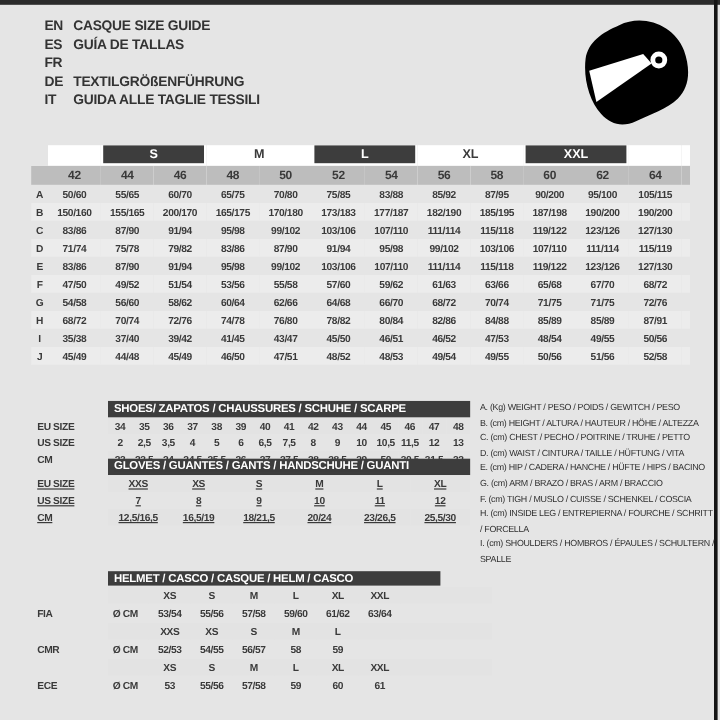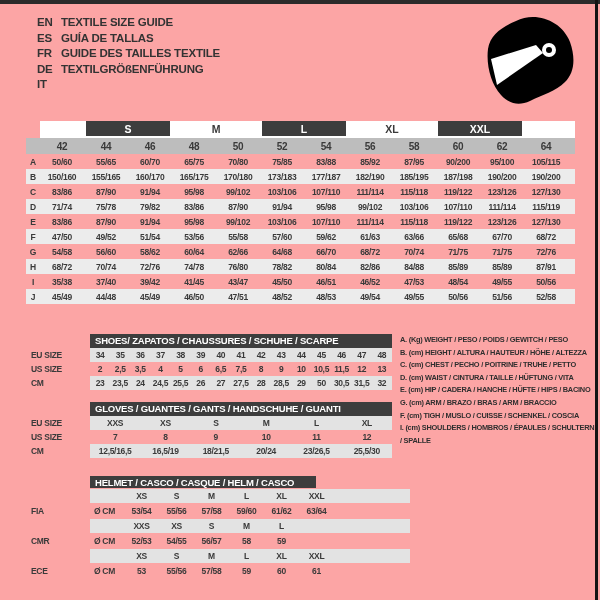--- a/index.html
+++ b/index.html
@@ -1,17 +1,17 @@
 <!DOCTYPE html>
 <html><head>
 <meta charset="utf-8">
 <style>
   html,body{margin:0;padding:0;}
   body{width:600px;height:600px;background:#fff;font-family:"Liberation Sans",sans-serif;color:#3a3a3a;}
-  .page{position:relative;width:600px;height:600px;background:#fca5a5;overflow:hidden;}
+  .page{position:relative;width:600px;height:600px;background:#e5e5e5;overflow:hidden;}
   .top-border{position:absolute;top:0;left:0;width:600px;height:4px;background:#2b2b2b;}
   .right-border{position:absolute;top:0;left:595px;width:3px;height:600px;background:#141414;}
 
   
   .lang-list{position:absolute;left:37px;top:15px;}
   .lang-line{display:flex;font-weight:700;font-size:11.5px;line-height:15.5px;letter-spacing:-0.2px;color:#333;}
   .lang-code{width:24px;flex:0 0 24px;}
 
   .helmet-logo{position:absolute;left:484px;top:14px;width:92px;height:92px;}
 
@@ -34,57 +34,57 @@
   .rowlbl{text-align:center;}
 
   
   .sec-table{position:absolute;left:26px;}
   .sec-table td{font-size:8.5px;font-weight:700;letter-spacing:-0.3px;height:14px;color:#3a3a3a;}
   .seclbl{text-align:left;padding-left:5px;font-size:9px;}
   .secbar{background:#3d3d3d;color:#fff;font-size:9.5px;font-weight:700;text-align:left;
           padding:1px 0 1px 5px;letter-spacing:-0.2px;height:12px;line-height:12px;}
   .shade{background:#e3e3e3;}
   .shoes-table{top:334px;width:366px;}
-  .gloves-table{top:402px;width:366px;}
+  .gloves-table{top:382px;width:366px;text-decoration:underline;}
   .helmet-table{top:475px;width:384px;}
-  .helmet-table .helmbar{width:226px;box-sizing:border-box;}
+  .helmet-table .helmbar{width:277px;box-sizing:border-box;}
   .unitcell{text-align:left;padding-left:4px;}
   .sizecell{font-size:9px;}
   .helmet-table tr.datarow td{height:16px;}
 
   
   .legend{position:absolute;left:400px;top:334px;width:197px;}
-  .legend-line{font-size:7.4px;font-weight:700;letter-spacing:-0.25px;line-height:12.6px;color:#2f2f2f;}
+  .legend-line{font-size:7.4px;font-weight:400;letter-spacing:-0.25px;line-height:12.6px;color:#2f2f2f;}
 </style>
 </head>
 <body>
 
 <div class="page">
   <div class="top-border"></div>
   <div class="right-border"></div>
 
   <div class="lang-list">
       <div class="lang-line">
         <span class="lang-code">EN</span>
-        <span class="lang-text">TEXTILE SIZE GUIDE</span>
+        <span class="lang-text">CASQUE SIZE GUIDE</span>
       </div>
       <div class="lang-line">
         <span class="lang-code">ES</span>
         <span class="lang-text">GUÍA DE TALLAS</span>
       </div>
       <div class="lang-line">
         <span class="lang-code">FR</span>
-        <span class="lang-text">GUIDE DES TAILLES TEXTILE</span>
       </div>
       <div class="lang-line">
         <span class="lang-code">DE</span>
         <span class="lang-text">TEXTILGRÖßENFÜHRUNG</span>
       </div>
       <div class="lang-line">
         <span class="lang-code">IT</span>
+        <span class="lang-text">GUIDA ALLE TAGLIE TESSILI</span>
       </div>
     </div>
 
   <div class="helmet-logo">
     <svg width="92" height="92" viewBox="0 0 92 92">
       <path fill="#000" d="M32 7 C 52 -3 78 7 86 28 C 92 45 90 59 81 68 C 72 77 58 81 46 87 C 35 92 25 90 17 81 C 7 70 2 51 4 35 C 6 21 18 13 32 7 Z"></path>
       <polygon fill="#fff" points="7,45 52,31 59,39 13,71"></polygon>
       <circle cx="65" cy="36" r="7" fill="#fff"></circle>
       <circle cx="65" cy="36" r="3" fill="#000"></circle>
     </svg>
@@ -158,21 +158,21 @@
           <td class="val">87/95</td>
           <td class="val">90/200</td>
           <td class="val">95/100</td>
           <td class="val">105/115</td>
           <td></td>
         </tr>
         <tr class="stripe">
           <td class="rowlbl">B</td>
           <td class="val">150/160</td>
           <td class="val">155/165</td>
-          <td class="val">160/170</td>
+          <td class="val">200/170</td>
           <td class="val">165/175</td>
           <td class="val">170/180</td>
           <td class="val">173/183</td>
           <td class="val">177/187</td>
           <td class="val">182/190</td>
           <td class="val">185/195</td>
           <td class="val">187/198</td>
           <td class="val">190/200</td>
           <td class="val">190/200</td>
           <td></td>
@@ -506,15 +506,16 @@
   </table>
 
   <div class="legend">
       <div class="legend-line">A. (Kg) WEIGHT / PESO / POIDS / GEWITCH / PESO</div>
       <div class="legend-line">B. (cm) HEIGHT / ALTURA / HAUTEUR / HÖHE / ALTEZZA</div>
       <div class="legend-line">C. (cm) CHEST / PECHO / POITRINE / TRUHE / PETTO</div>
       <div class="legend-line">D. (cm) WAIST / CINTURA / TAILLE / HÜFTUNG / VITA</div>
       <div class="legend-line">E. (cm) HIP / CADERA / HANCHE / HÜFTE / HIPS / BACINO</div>
       <div class="legend-line">G. (cm) ARM / BRAZO / BRAS / ARM / BRACCIO</div>
       <div class="legend-line">F. (cm) TIGH / MUSLO / CUISSE / SCHENKEL / COSCIA</div>
+      <div class="legend-line">H. (cm) INSIDE LEG / ENTREPIERNA / FOURCHE / SCHRITT / FORCELLA</div>
       <div class="legend-line">I. (cm) SHOULDERS / HOMBROS / ÉPAULES / SCHULTERN / SPALLE</div>
     </div>
 </div>
 
 </body></html>

